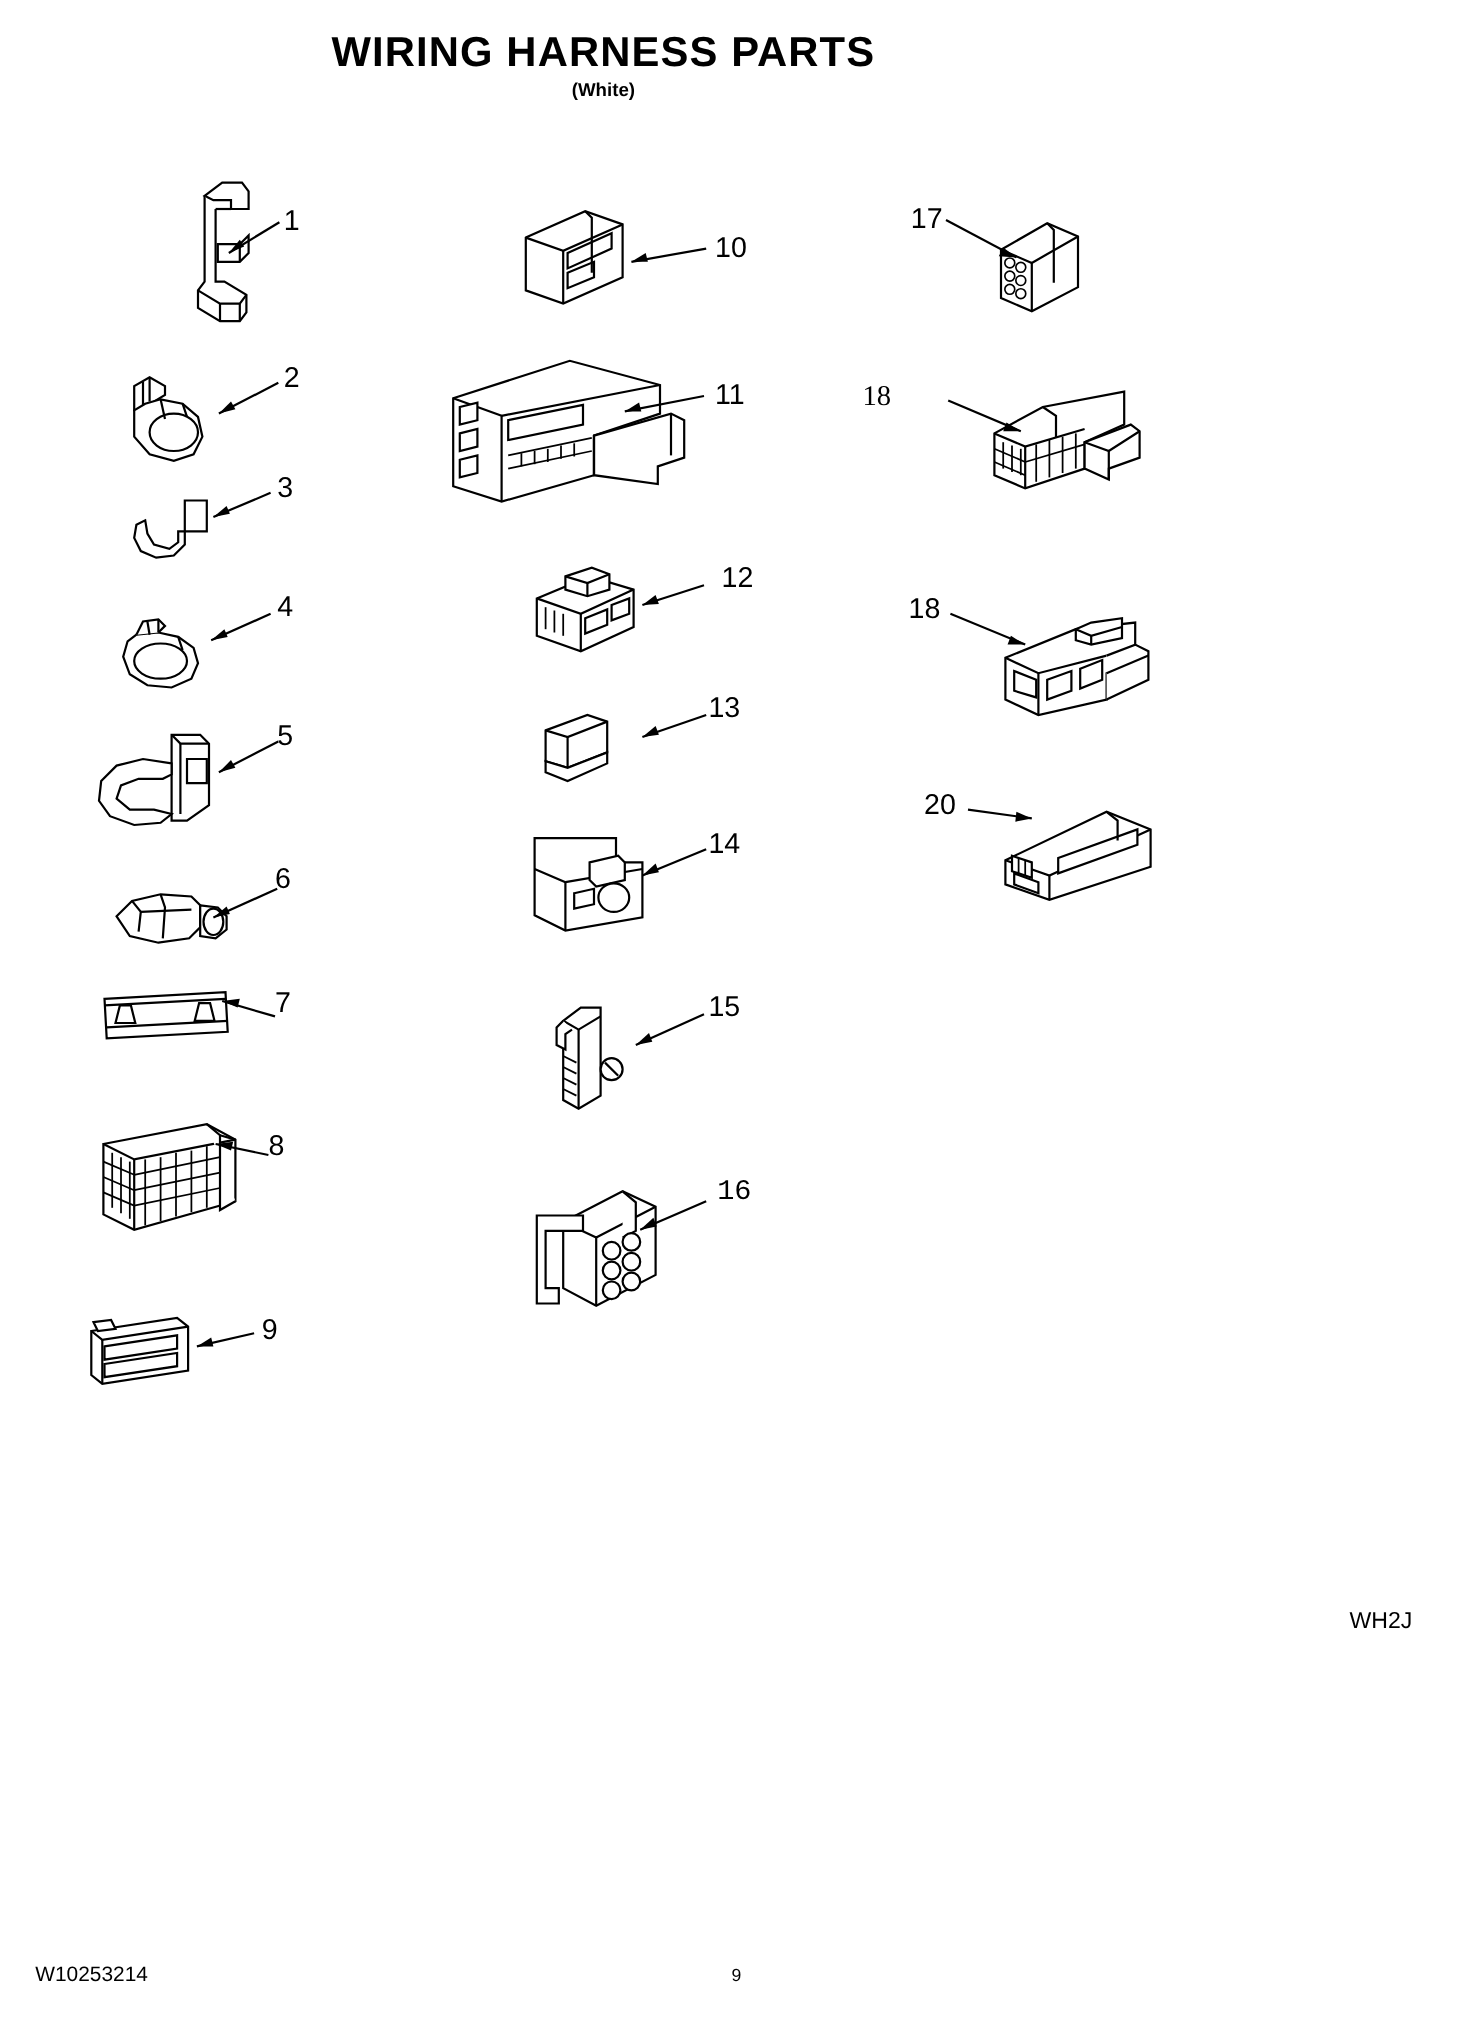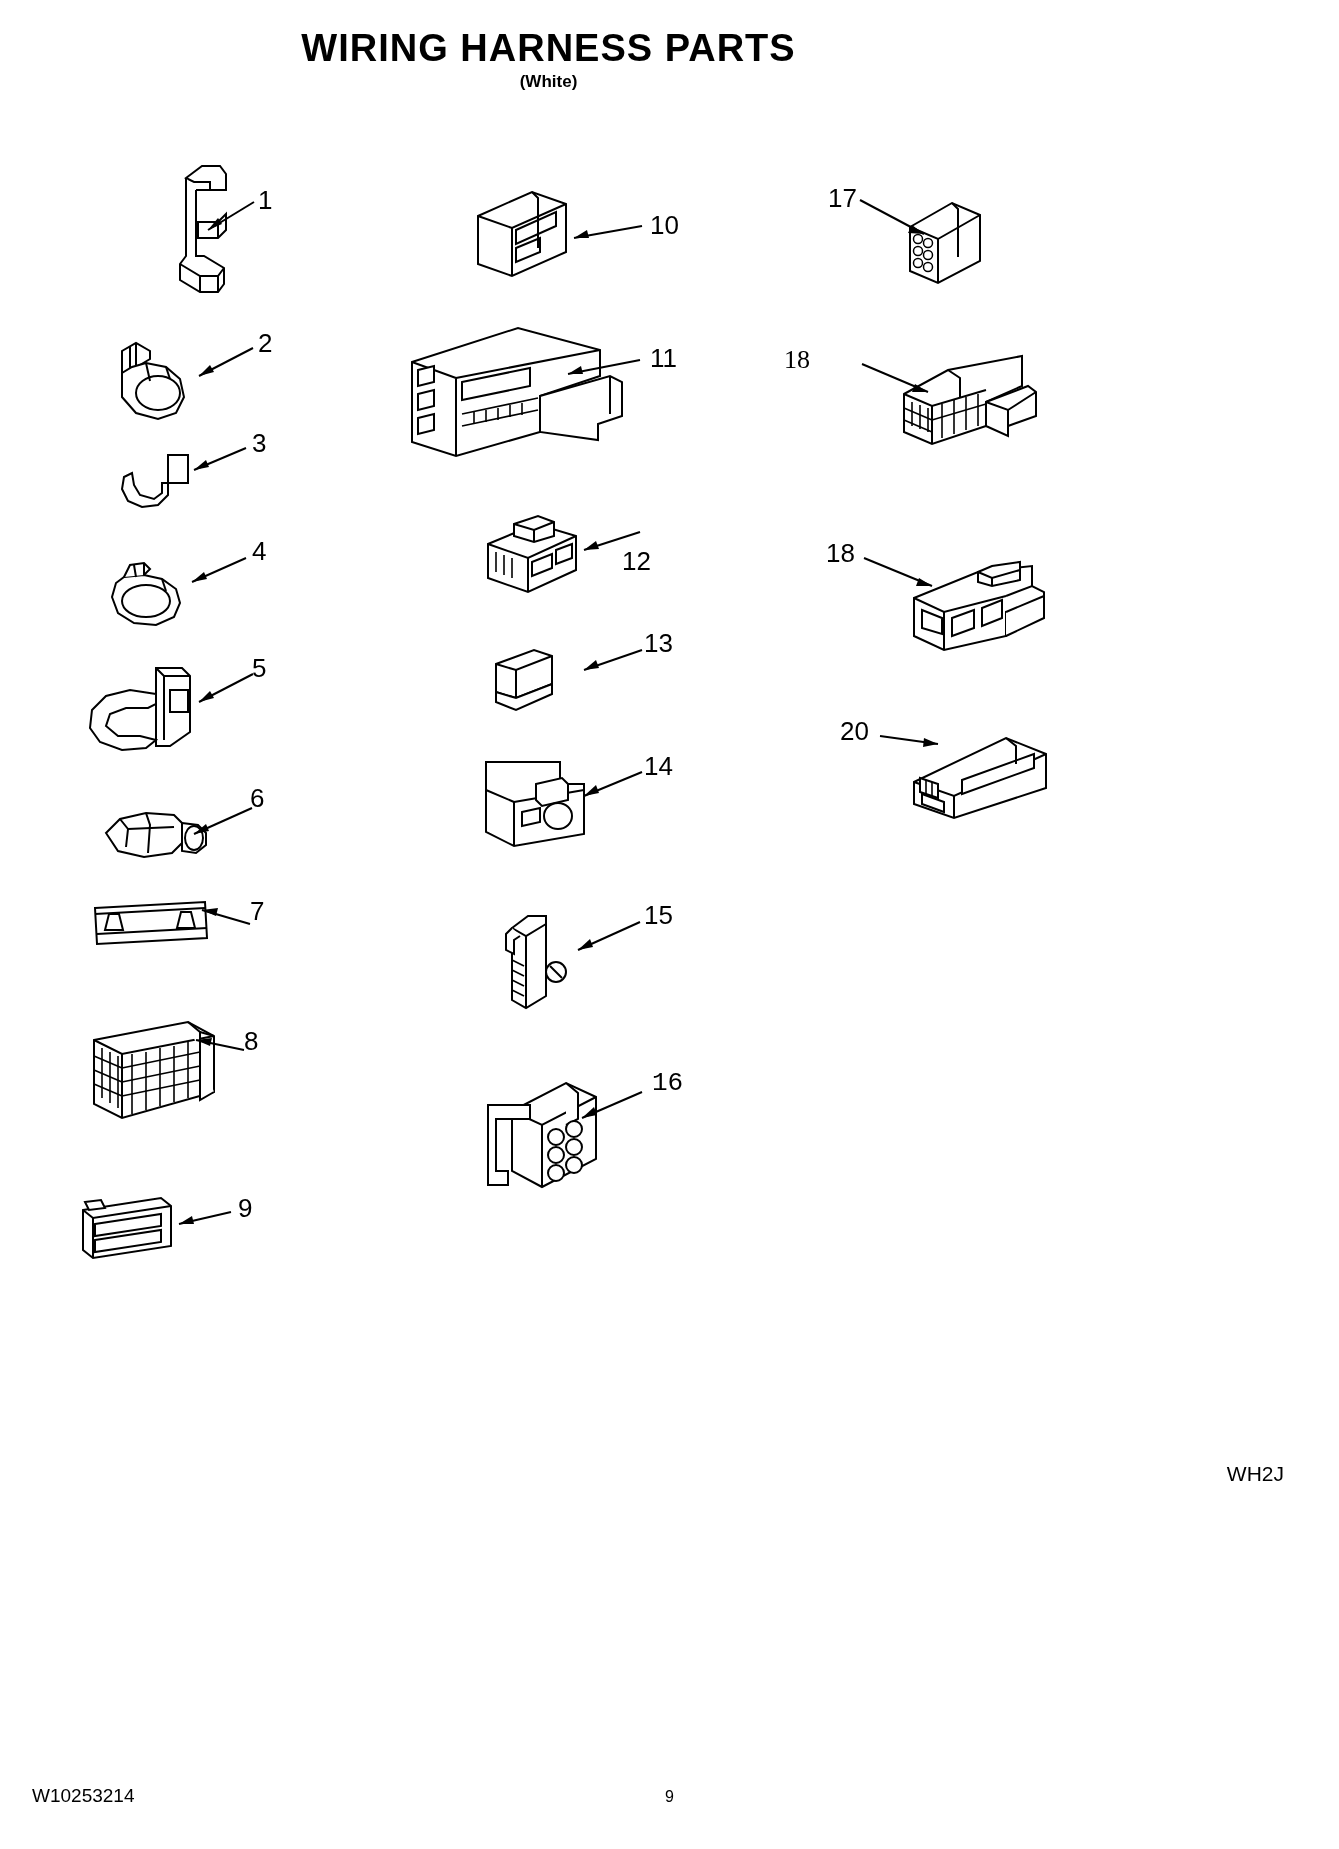--- a/index.html
+++ b/index.html
@@ -318,21 +318,21 @@
         <path class="ln" d="M56 22 L56 34"></path>
         <path class="fillw" d="M54 54 L74 46 L74 60 L54 68 Z"></path>
         <path class="fillw" d="M78 42 L94 36 L94 50 L78 56 Z"></path>
         <g class="ln-thin">
           <path d="M18 44 L18 64"></path>
           <path d="M26 47 L26 67"></path>
           <path d="M34 50 L34 70"></path>
         </g>
       </svg>
     </div>
-    <div class="callout" style="left:622px; top:372px;margin-top:36px;">12</div>
+    <div class="callout" style="left:656px; top:372px;">12</div>
     <svg class="part" style="left:572px; top:382px;" width="78" height="34">
       <path class="ln" d="M68 10 L12 28"></path>
       <path d="M12 28 L27 27 L24 19 Z" fill="#000"></path>
     </svg>
 
     <div class="part" style="left:480px; top:500px;">
       <svg width="120" height="85" viewBox="0 0 120 85">
         <path class="fillw" d="M16 24 L54 10 L72 16 L72 44 L36 58 L16 52 Z"></path>
         <path class="ln" d="M16 24 L36 30 L72 16"></path>
         <path class="ln" d="M36 30 L36 58"></path>

